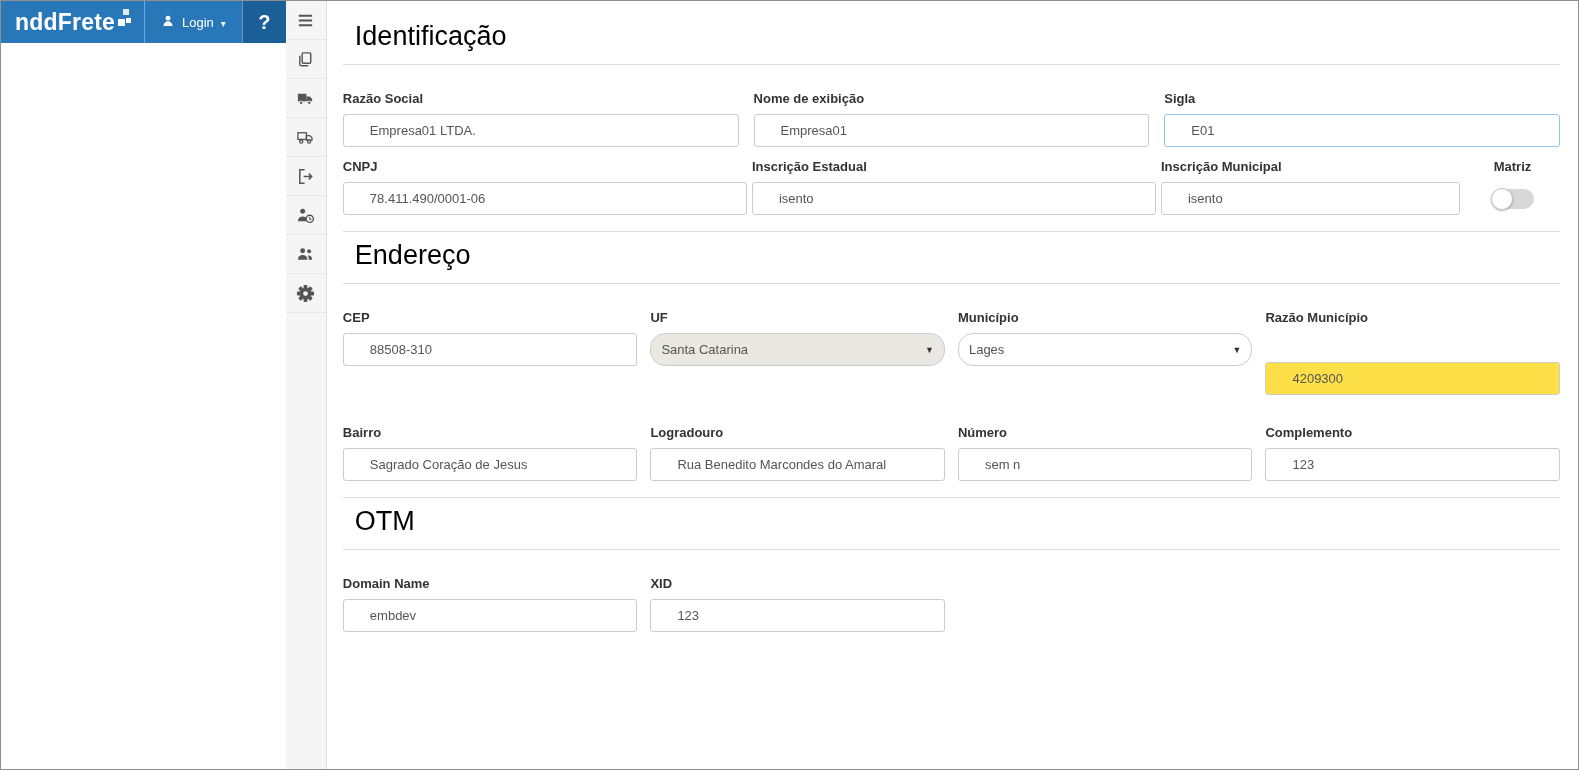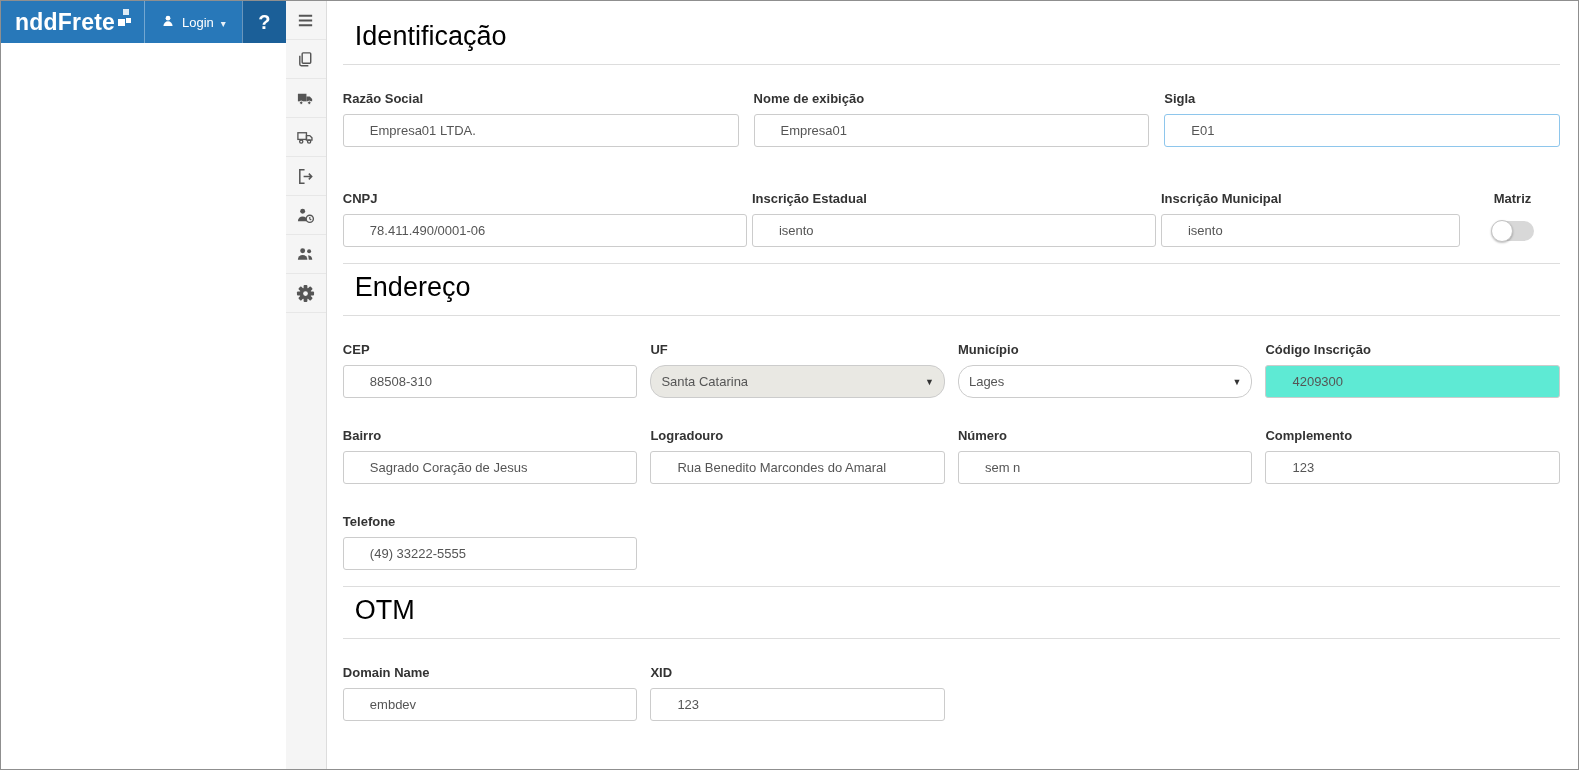--- a/index.html
+++ b/index.html
@@ -80,21 +80,21 @@
   }
   hr.divider {
     border:0; border-top:1px solid #ddd;
     margin:16px 0 0 0;
   }
 
   .grid3 {
     display:grid;
     grid-template-columns: 1fr 1fr 1fr;
     column-gap:15px;
-    margin-bottom:44px;
+    margin-bottom:12px;
   }
   .grid3m {
     display:grid;
     grid-template-columns: 1fr 1fr .74fr 95px;
     column-gap:5px;
     margin-bottom:14px;
   }
   .grid4 {
     display:grid;
     grid-template-columns: repeat(4, 1fr);
@@ -109,21 +109,21 @@
   }
   .field input {
     width:100%; height:33px;
     border:1px solid #ccc; border-radius:3px;
     padding:0 26px;
     font-size:13px; color:#555;
     font-family:"Liberation Sans", sans-serif;
     background:#fff; outline:none;
   }
   .field input.focused { border:1px solid #8ec6ec; }
-  .field input.disabled { background:#5eead4; }
+  .field input.disabled { background:#fde047;margin-top:29px; }
 
   .select {
     width:100%; height:33px;
     border:1px solid #ccc; border-radius:15px;
     padding:0 10px;
     font-size:13px; color:#555;
     background:#fff;
     display:flex; align-items:center; justify-content:space-between;
     cursor:pointer;
   }
@@ -314,45 +314,41 @@
           </div>
         </div>
         <div class="field">
           <label>Município</label>
           <div class="select">
             <span>Lages</span>
             <span class="caret">▼</span>
           </div>
         </div>
         <div class="field">
-          <label>Código Inscrição</label>
+          <label>Razão Município</label>
           <input type="text" class="disabled" value="4209300" style="">
         </div>
 
         <div class="field">
           <label>Bairro</label>
           <input type="text" value="Sagrado Coração de Jesus" style="">
         </div>
         <div class="field">
           <label>Logradouro</label>
           <input type="text" value="Rua Benedito Marcondes do Amaral" style="">
         </div>
         <div class="field">
           <label>Número</label>
           <input type="text" value="sem n" style="">
         </div>
         <div class="field">
           <label>Complemento</label>
           <input type="text" value="123" style="">
         </div>
 
-        <div class="field">
-          <label>Telefone</label>
-          <input type="text" value="(49) 33222-5555" style="">
-        </div>
       </div>
 
       <hr class="divider">
 
       <h2 class="section-title">OTM</h2>
       <hr class="rule">
 
       <div class="grid4">
         <div class="field">
           <label>Domain Name</label>

